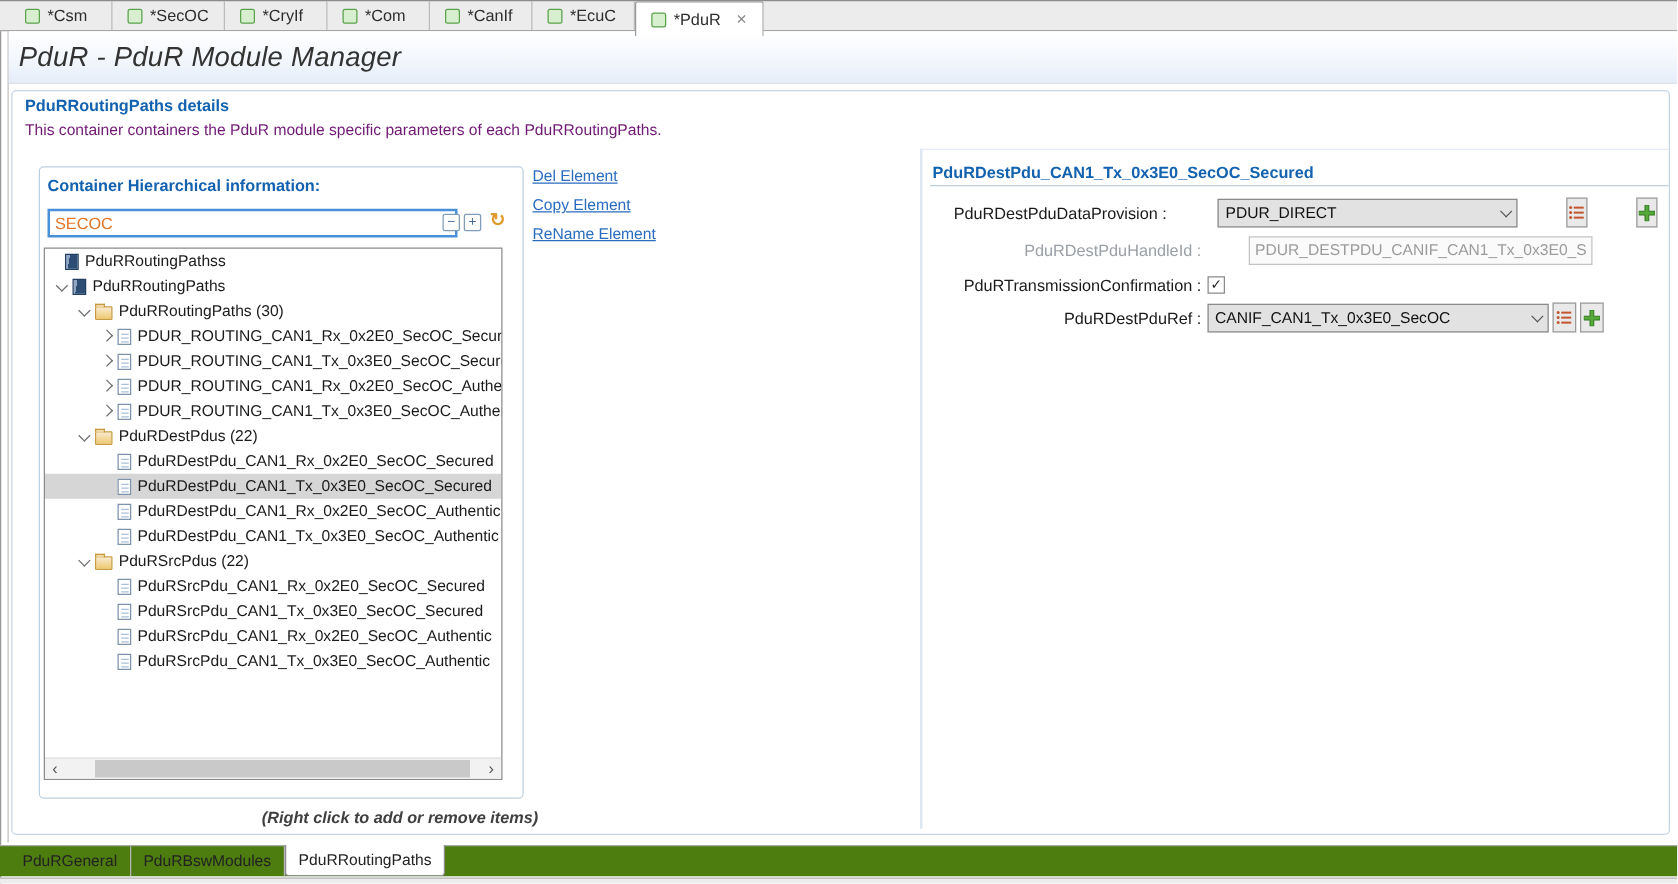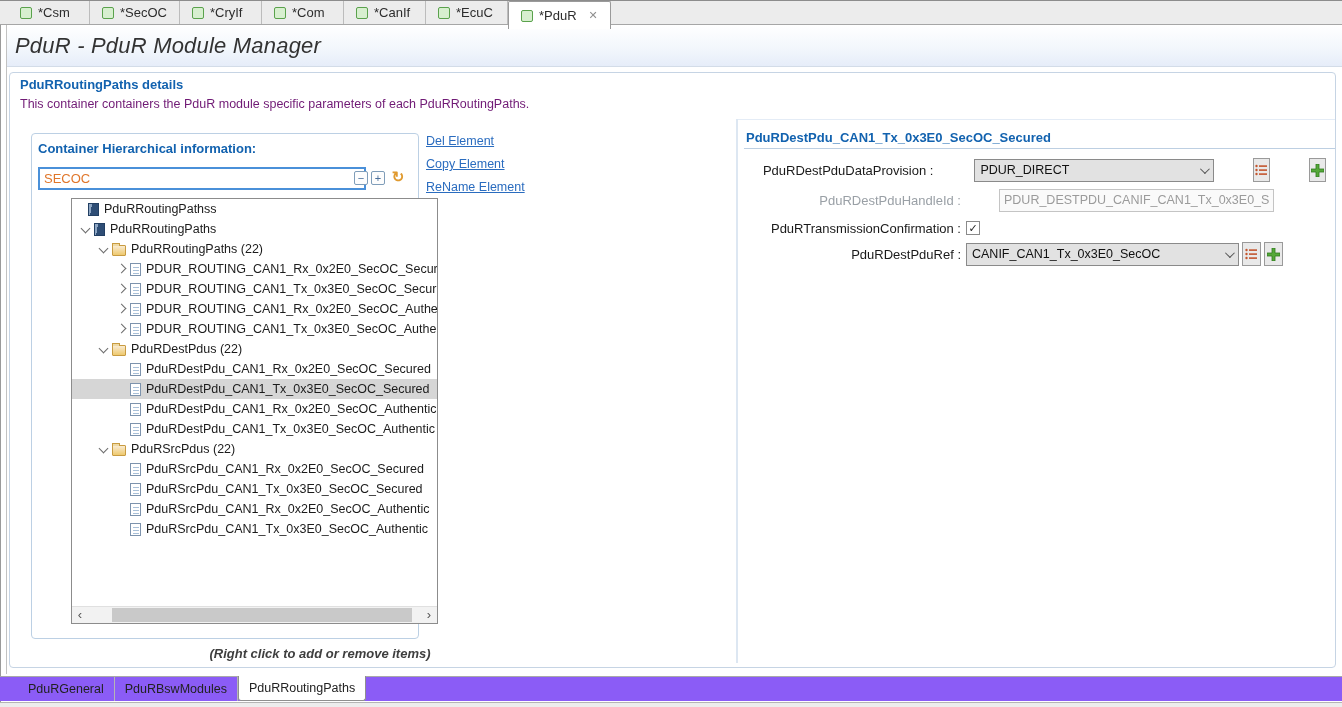--- a/index.html
+++ b/index.html
@@ -44,21 +44,21 @@
                   font-family:"Liberation Sans",sans-serif; font-size:13px; color:#e0762a; padding:0 4px; outline:none; background:#fff; }
   .mini-btn { position:absolute; top:4px; width:14px; height:14px; border:1px solid #7f9db9; background:#fdfdfd;
               color:#4a6f9b; font-size:11px; line-height:12px; text-align:center; border-radius:2px; cursor:default; }
   .btn-collapse { left:316px; }
   .btn-expand   { left:333px; }
   .btn-refresh  { position:absolute; left:351px; top:1px; width:18px; height:18px; color:#e09a2f;
                   font-size:15px; font-weight:bold; line-height:18px; text-align:center; cursor:default; }
 
   
   .tree-box { position:absolute; left:3px; top:64px; width:367px; height:426px; border:1px solid #8c8c8c;
-              background:#ffffff; overflow:hidden;margin-left:36px; }
+              background:#ffffff; overflow:hidden; }
   .trow { position:relative; display:flex; align-items:center; height:20px; font-size:12.5px; color:#1b1b1b; white-space:nowrap; }
   .trow.sel { background:#d6d6d6; }
   .lvl0 { padding-left:6px; }
   .row-root { padding-left:16px; }
   .lvl1 { padding-left:24px; }
   .lvl2 { padding-left:42px; }
   .chev { flex:0 0 16px; height:16px; position:relative; }
   .chev::before { content:""; position:absolute; left:4px; top:4px; width:6px; height:6px;
                   border-right:1.6px solid #6b6b6b; border-bottom:1.6px solid #6b6b6b; }
   .chev.closed::before { transform:rotate(-45deg); }
@@ -103,22 +103,22 @@
   .sq-btn { width:19px; height:24px; margin-left:3px; background:#e9e9e9; border:1px solid #9a9a9a;
             display:flex; align-items:center; justify-content:center; cursor:default; }
   .checkbox { width:14px; height:14px; border:1px solid #8a8a8a; background:#ffffff; font-size:11px;
               line-height:12px; text-align:center; color:#222; cursor:default; }
 
   
   .hint { position:absolute; left:190px; top:573px; width:240px; text-align:center;
           font-size:13px; font-weight:bold; font-style:italic; color:#3f3f3f; }
 
   
-  .bottom-tabbar { position:absolute; left:0; top:676px; width:1342px; height:25px; background:#8b5cf6;
-                   border-top:1px solid #a9a9a9; display:flex; padding-left:18px; }
+  .bottom-tabbar { position:absolute; left:0; top:676px; width:1342px; height:25px; background:#4d7c0f;
+                   border-top:1px solid #a9a9a9; display:flex; padding-left:8px; }
   .btab { display:flex; align-items:center; padding:0 10px; font-size:12.5px; color:#222;
           border-right:1px solid #b5b5b5; cursor:default; }
   .btab.active { position:relative; margin-top:-1px; background:#ffffff; border:1px solid #8f8f8f; border-top:none;
                  border-bottom-left-radius:3px; border-bottom-right-radius:3px; z-index:2; }
   .status-strip { position:absolute; left:0; top:702px; width:1342px; height:5px; background:#ededed; border-top:1px solid #b4b4b4; }
 </style>
 </head>
 <body>
 
 <div class="screen">
@@ -181,21 +181,21 @@
           <span class="tlabel">PduRRoutingPathss</span>
         </div>
         <div class="trow lvl0">
           <span class="chev open"></span>
           <span class="ticon i-module"></span>
           <span class="tlabel">PduRRoutingPaths</span>
         </div>
         <div class="trow lvl1">
           <span class="chev open"></span>
           <span class="ticon i-folder"></span>
-          <span class="tlabel">PduRRoutingPaths (22)</span>
+          <span class="tlabel">PduRRoutingPaths (30)</span>
         </div>
         <div class="trow lvl2">
           <span class="chev closed"></span>
           <span class="ticon i-doc"></span>
           <span class="tlabel">PDUR_ROUTING_CAN1_Rx_0x2E0_SecOC_Secured</span>
         </div>
         <div class="trow lvl2">
           <span class="chev closed"></span>
           <span class="ticon i-doc"></span>
           <span class="tlabel">PDUR_ROUTING_CAN1_Tx_0x3E0_SecOC_Secured</span>

